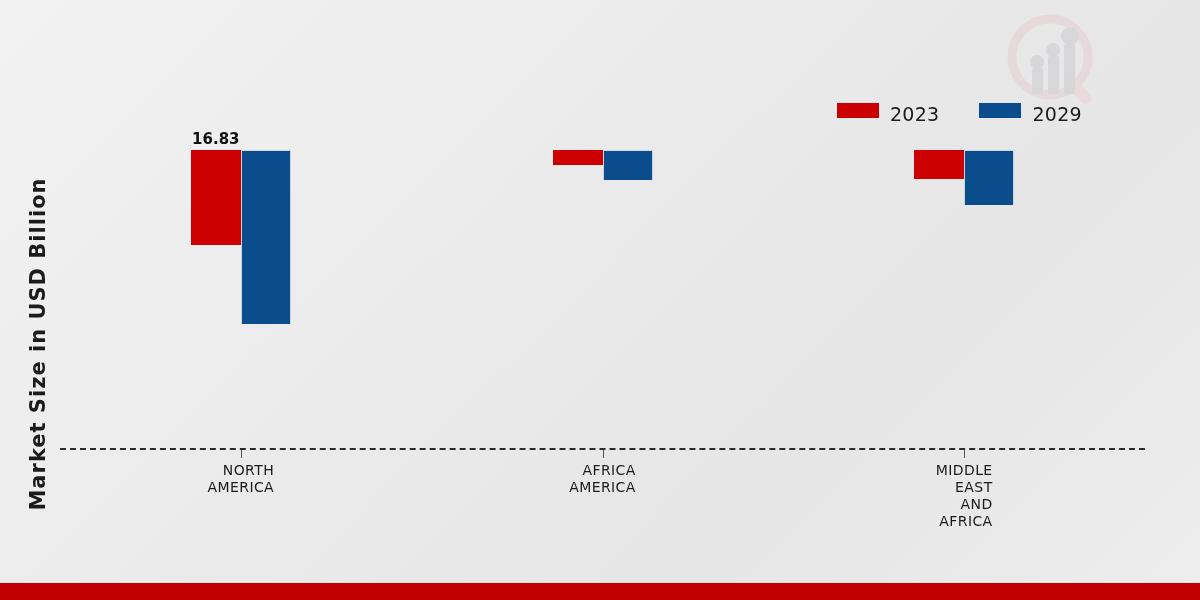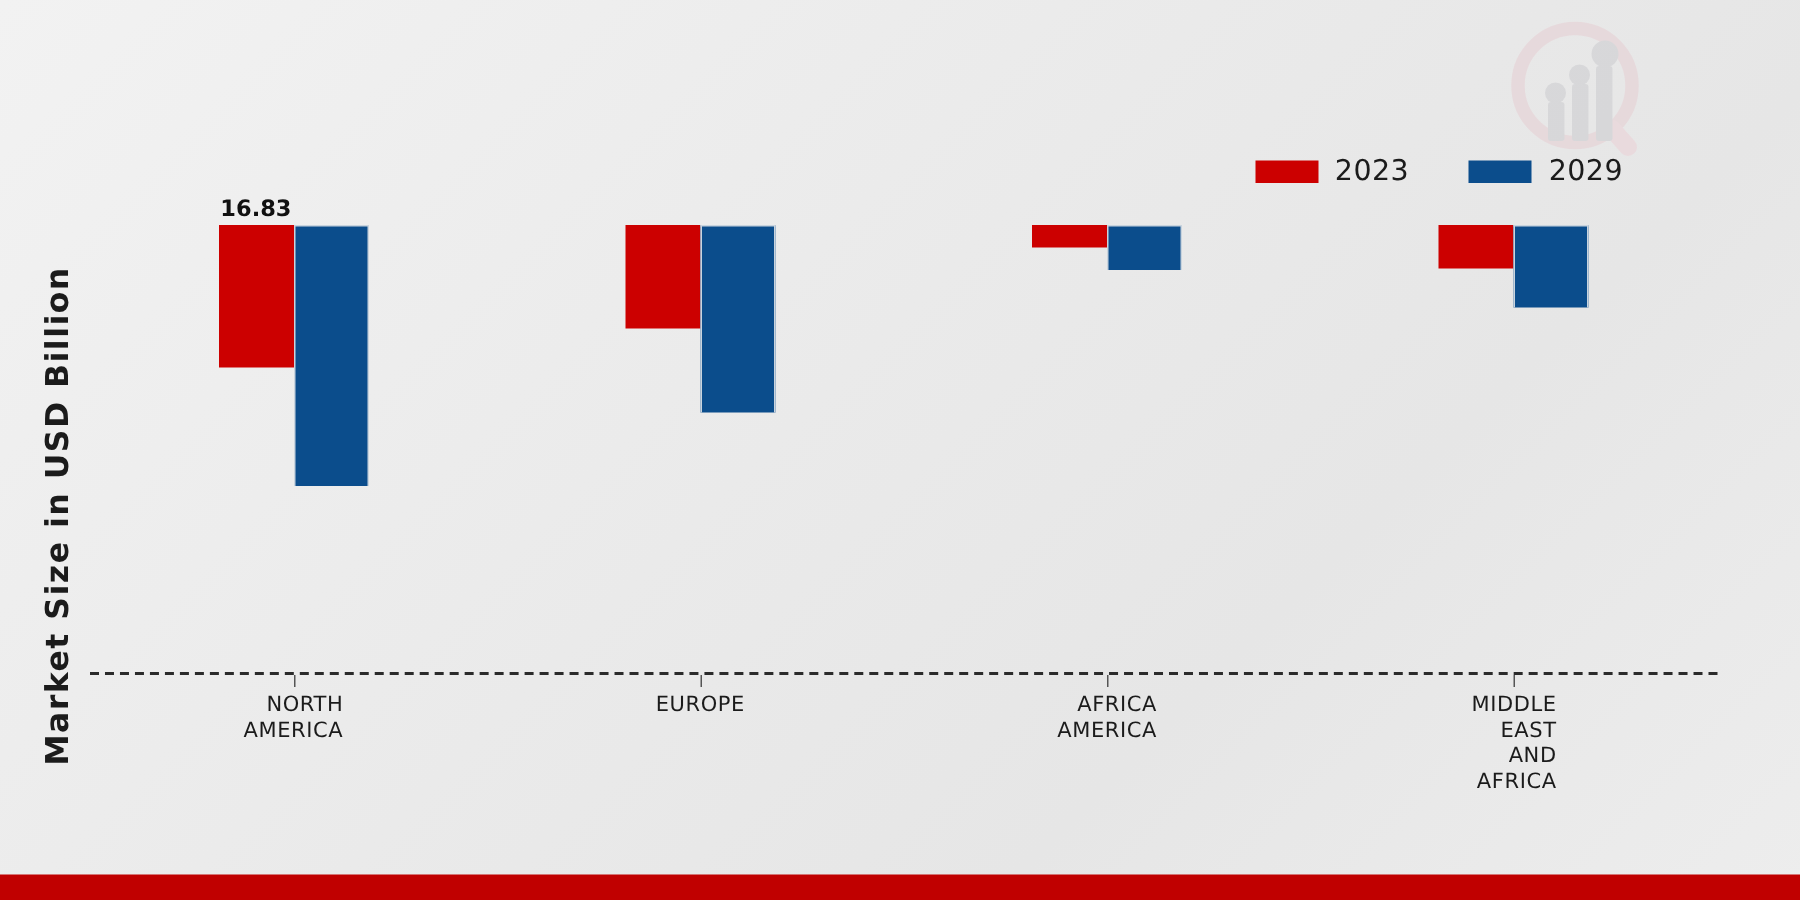--- a/index.html
+++ b/index.html
@@ -52,21 +52,20 @@
   .legend {
     position: absolute;
     right: 118px;
     top: 103px;
     display: flex;
     align-items: center;
     gap: 40px;
   }
   .legend-item {
     display: flex;
-    align-items: center;
     gap: 11px;
   }
   .legend-swatch {
     width: 42px;
     height: 15px;
     display: block;
   }
   .legend-label {
     font-size: 19px;
     color: #1b1b1b;
@@ -219,28 +218,20 @@
         <div class="group">
           <div class="bars">
             <div class="bar red" title="2023: 16.83" style="height: 31.7547%;">
               <span class="bar-label">16.83</span>
             </div>
             <div class="bar blue" title="2032: 30.8" style="height: 58.1132%;"></div>
           </div>
           <span class="tick"></span>
           <div class="cat-label">NORTH
 AMERICA</div>
-        </div>
-        <div class="group">
-          <div class="bars">
-            <div class="bar red" title="2023: 12.2" style="height: 23.0189%;"></div>
-            <div class="bar blue" title="2032: 22.1" style="height: 41.6981%;"></div>
-          </div>
-          <span class="tick"></span>
-          <div class="cat-label">EUROPE</div>
         </div>
         <div class="group">
           <div class="bars">
             <div class="bar red" title="2023: 2.65" style="height: 5%;"></div>
             <div class="bar blue" title="2032: 5.31" style="height: 10.0189%;"></div>
           </div>
           <span class="tick"></span>
           <div class="cat-label">AFRICA
 AMERICA</div>
         </div>

